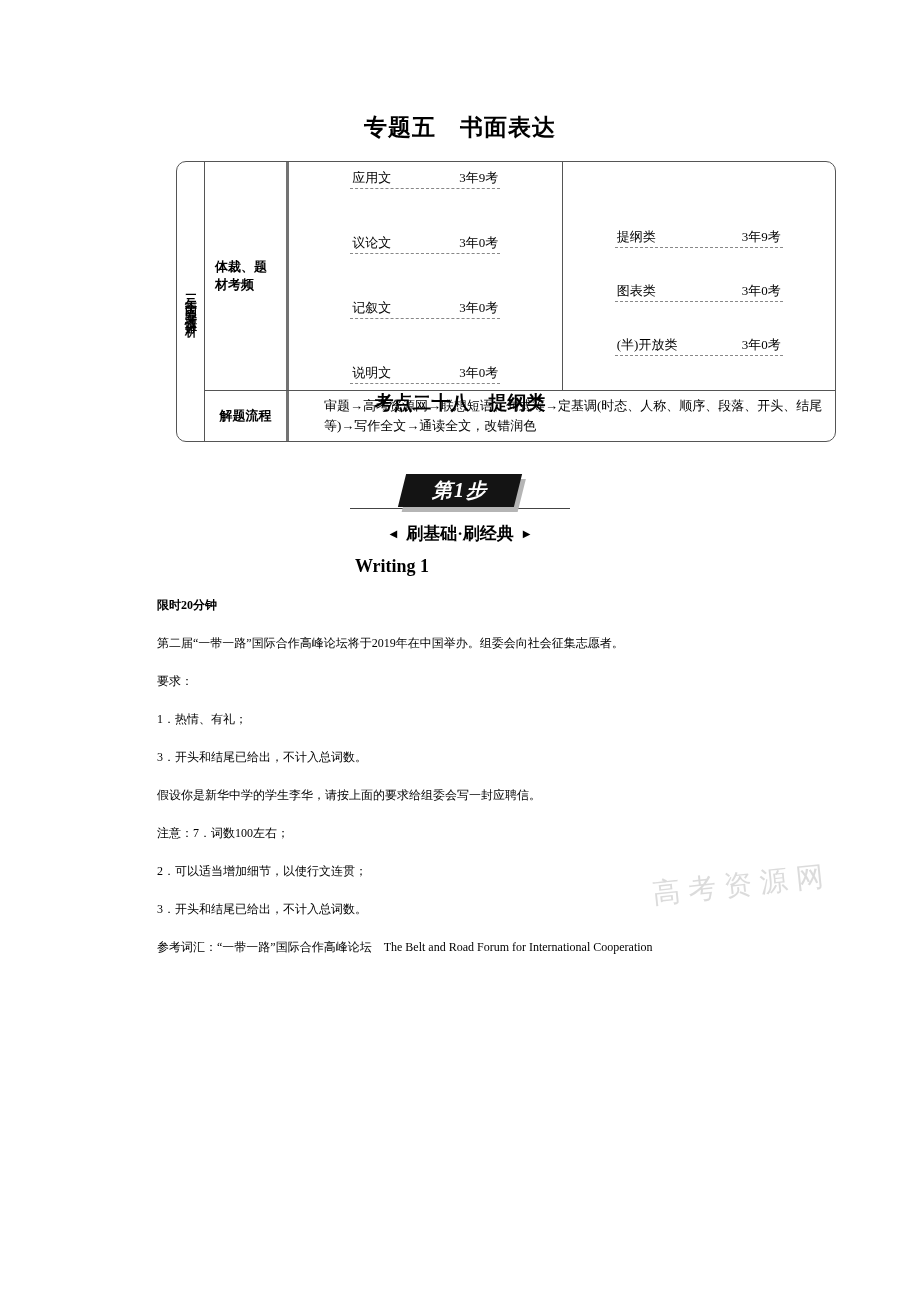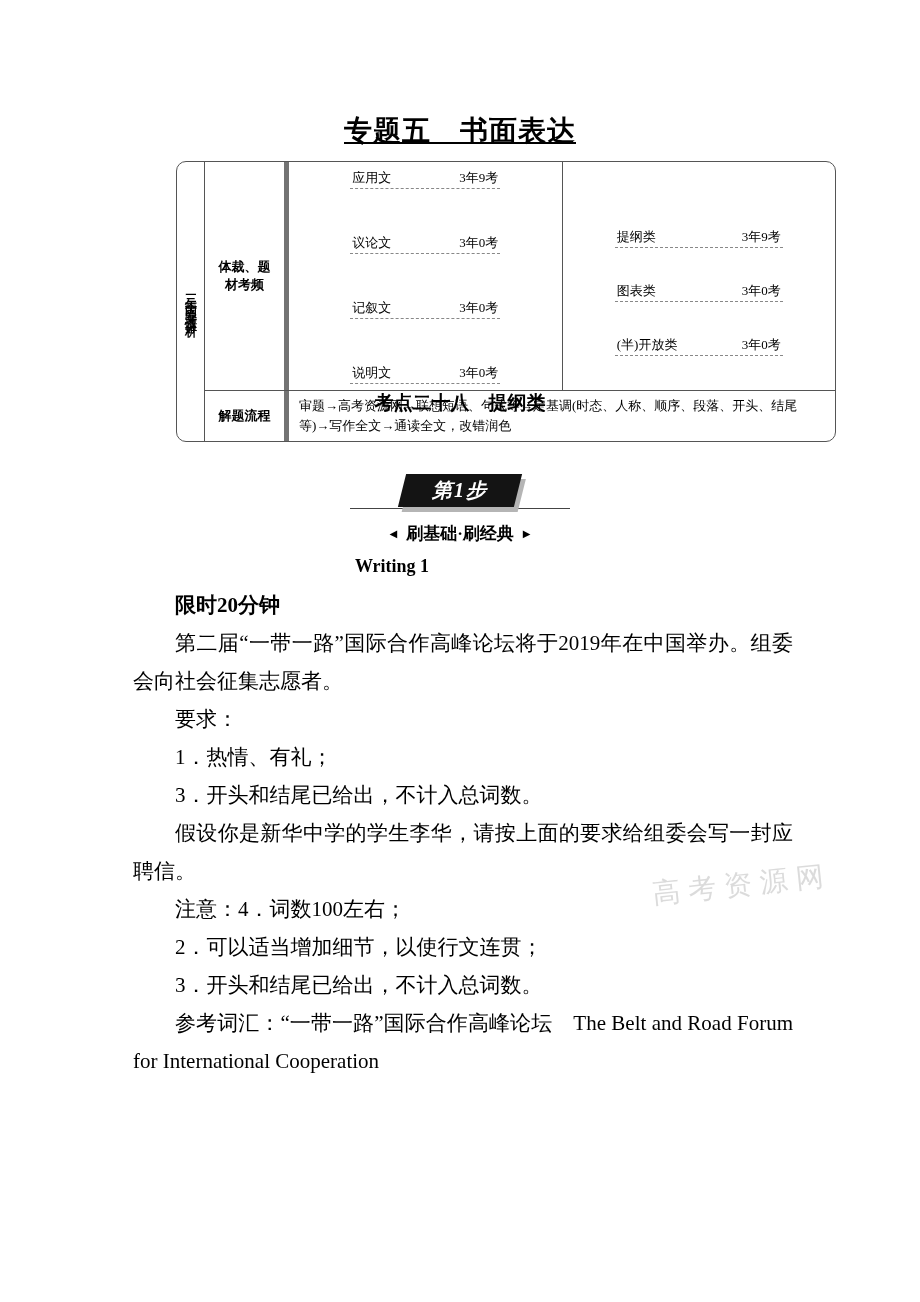--- a/index.html
+++ b/index.html
@@ -8,23 +8,22 @@
     width: 920px; height: 1302px;
     position: relative;
     overflow: hidden;
     font-family: "Liberation Serif", "DejaVu Serif", serif;
     color: #000;
   }
 
   
   .doc-title {
     position: absolute; top: 112px; left: 0; width: 920px;
-    text-align: center; font-size: 28px; font-weight: bold;
+    text-align: center; font-size: 23px; font-weight: bold;
     letter-spacing: 1px;
-    text-decoration: underline;
   }
 
   
   .analysis-table {
     position: absolute; left: 176px; top: 161px; width: 660px;
     display: flex;
     border: 1.5px solid #555;
     border-radius: 10px;
     overflow: hidden;
     background: #fff;
@@ -32,26 +31,26 @@
   .side-label {
     width: 28px;
     border-right: 1px solid #555;
     display: flex; align-items: center; justify-content: center;
     writing-mode: vertical-lr; text-orientation: upright;
     font-size: 12px; font-weight: bold; letter-spacing: 4px;
     padding: 8px 0;
   }
   .table-main { flex: 1; display: flex; flex-direction: column; }
   .t-row { display: flex; border-bottom: 1px solid #555; }
-  .t-row:last-child { border-bottom: none; }
+  .t-row:last-child { border-bottom: none; gap: 25px; }
   .t-label {
     width: 84px; flex: 0 0 84px;
-    border-right: 5px solid #737373;
+    border-right: 3px solid #737373;
     display: flex; align-items: center; justify-content: center;
-    text-align: center;
+    text-align: left;
     font-size: 13px; font-weight: bold;
     padding: 4px 10px; line-height: 18px;
   }
   .t-content {
     flex: 1; font-size: 13px; line-height: 20px;
     padding: 5px 10px;
     display: flex; align-items: center;
   }
   .row1 { min-height: 92px; }
   .row1 .t-content { padding: 0; align-items: stretch; }
@@ -107,21 +106,21 @@
 
   
   .writing-title {
     position: absolute; top: 556px; left: 0; width: 784px;
     text-align: center; font-size: 18px; font-weight: bold;
   }
 
   
   .body-text {
     position: absolute; top: 586px; left: 133px; width: 660px;
-    font-size: 21px; line-height: 38px;
+    font-size: 12px; line-height: 38px;
   }
   .body-text p { text-indent: 2em; text-align: justify; }
   .bold { font-weight: bold; }
 
   
   .watermark {
     position: absolute; left: 652px; top: 866px;
     font-size: 28px; letter-spacing: 8px;
     color: #bfbfbf; opacity: 0.55;
     transform: rotate(-6deg);
@@ -204,21 +203,21 @@
 
   <h3 class="writing-title">Writing 1</h3>
 
   <div class="body-text">
     <p class="bold">限时20分钟</p>
     <p>第二届“一带一路”国际合作高峰论坛将于2019年在中国举办。组委会向社会征集志愿者。</p>
     <p>要求：</p>
     <p>1．热情、有礼；</p>
     <p>3．开头和结尾已给出，不计入总词数。</p>
     <p>假设你是新华中学的学生李华，请按上面的要求给组委会写一封应聘信。</p>
-    <p>注意：4．词数100左右；</p>
+    <p>注意：7．词数100左右；</p>
     <p>2．可以适当增加细节，以使行文连贯；</p>
     <p>3．开头和结尾已给出，不计入总词数。</p>
     <p>参考词汇：“一带一路”国际合作高峰论坛　The Belt and Road Forum for International Cooperation</p>
   </div>
 
   <div class="watermark">高考资源网</div>
 
 </div>
 
 </body></html>

